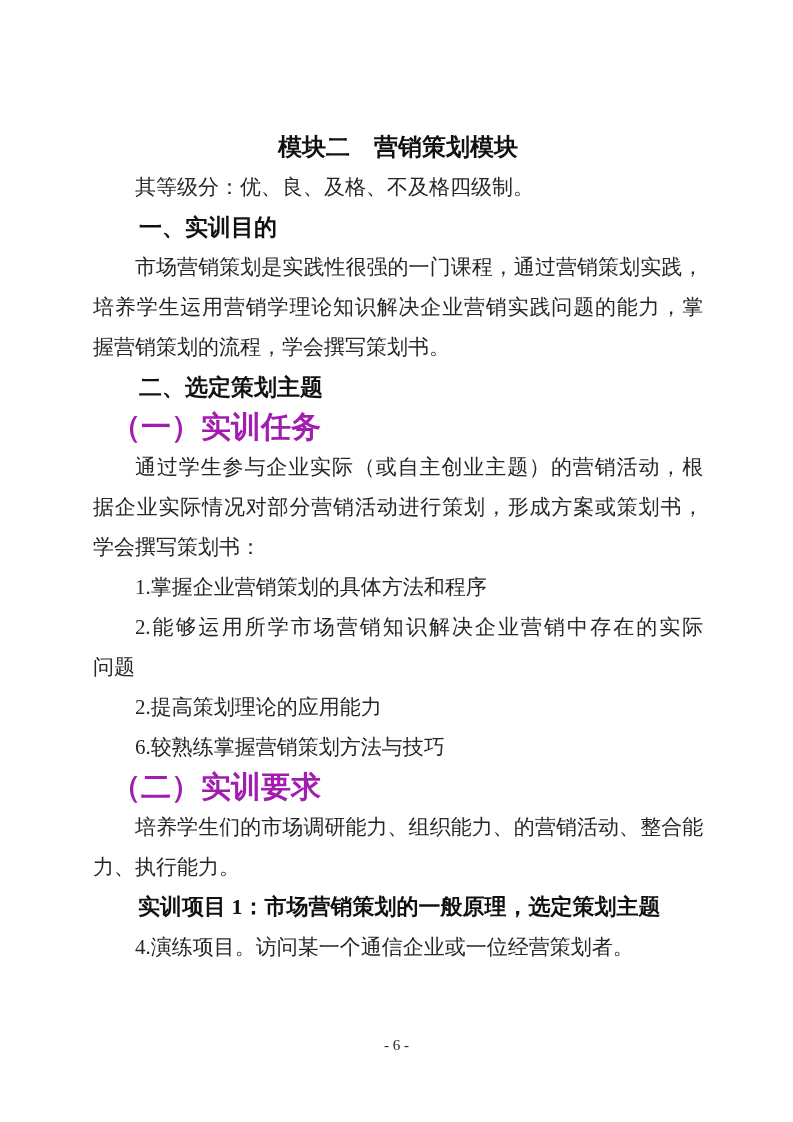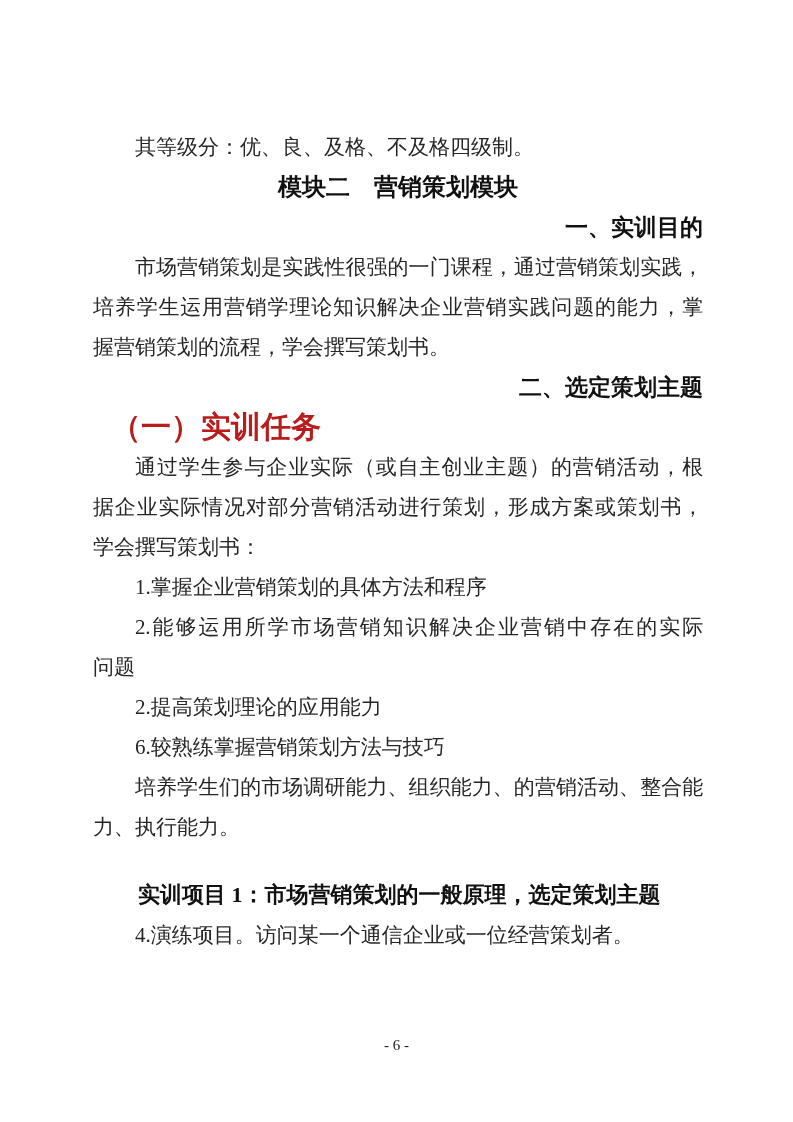--- a/index.html
+++ b/index.html
@@ -46,70 +46,69 @@
     color: #111111;
     text-align: center;
     text-indent: 0;
   }
   .line.h1 {
     font-family: "Liberation Sans", "DejaVu Sans", sans-serif;
     font-weight: bold;
     font-size: 23px;
     color: #111111;
     text-indent: 46px;
-    text-align: right;
   }
   .line.h2 {
     font-family: "Liberation Serif", "DejaVu Serif", serif;
     font-weight: bold;
     font-size: 30px;
-    color: #b91c1c;
+    color: #a21caf;
     text-indent: 18px;
   }
   .line.h3 {
     font-family: "Liberation Serif", "DejaVu Serif", serif;
     font-weight: bold;
     font-size: 22px;
     color: #111111;
     text-indent: 45px;
-    margin-top: 28px;
   }
   .footer {
     position: absolute;
     top: 1034px;
     left: 0;
     width: 793px;
     text-align: center;
     font-size: 15px;
     line-height: 22px;
     color: #222222;
     font-family: "Liberation Serif", "DejaVu Serif", serif;
   }
 </style>
 </head>
 <body>
 
 <div class="page">
   <div class="content">
+      <div class="line title">模块二　营销策划模块</div>
       <div class="line body indent">其等级分：优、良、及格、不及格四级制。</div>
-      <div class="line title">模块二　营销策划模块</div>
       <div class="line h1">一、实训目的</div>
       <div class="line body indent full">市场营销策划是实践性很强的一门课程，通过营销策划实践，</div>
       <div class="line body full">培养学生运用营销学理论知识解决企业营销实践问题的能力，掌</div>
       <div class="line body">握营销策划的流程，学会撰写策划书。</div>
       <div class="line h1">二、选定策划主题</div>
       <div class="line h2">（一）实训任务</div>
       <div class="line body indent full">通过学生参与企业实际（或自主创业主题）的营销活动，根</div>
       <div class="line body full">据企业实际情况对部分营销活动进行策划，形成方案或策划书，</div>
       <div class="line body">学会撰写策划书：</div>
       <div class="line body indent">1.掌握企业营销策划的具体方法和程序</div>
       <div class="line body indent full">2.能够运用所学市场营销知识解决企业营销中存在的实际</div>
       <div class="line body">问题</div>
       <div class="line body indent">2.提高策划理论的应用能力</div>
       <div class="line body indent">6.较熟练掌握营销策划方法与技巧</div>
+      <div class="line h2">（二）实训要求</div>
       <div class="line body indent full">培养学生们的市场调研能力、组织能力、的营销活动、整合能</div>
       <div class="line body">力、执行能力。</div>
       <div class="line h3">实训项目 1：市场营销策划的一般原理，选定策划主题</div>
       <div class="line body indent">4.演练项目。访问某一个通信企业或一位经营策划者。</div>
     </div>
   <div class="footer">
     <span>- 6 -</span>
   </div>
 </div>
 

